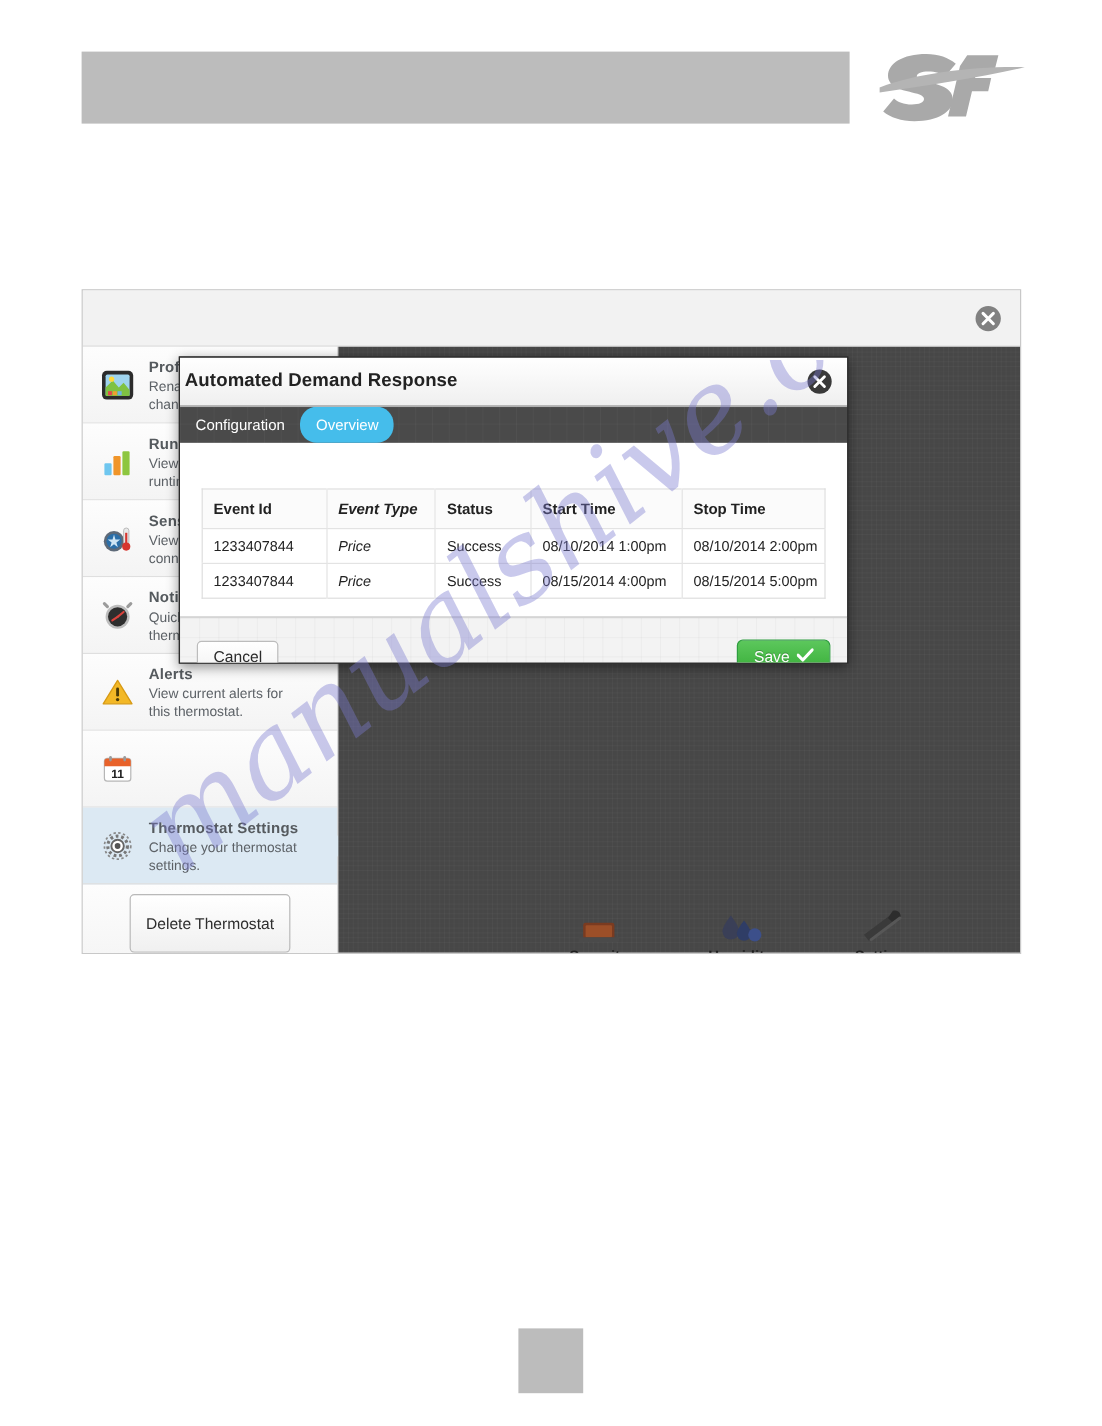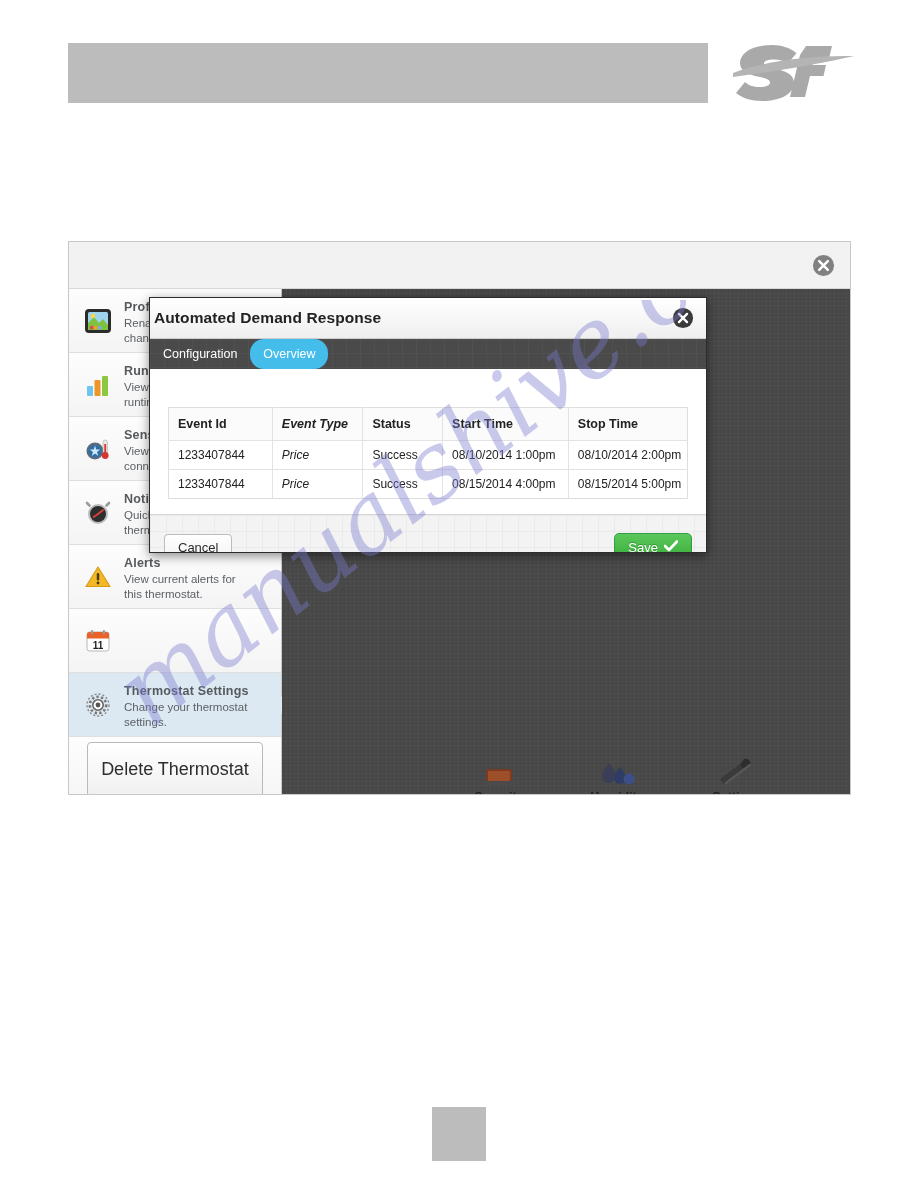--- a/index.html
+++ b/index.html
@@ -121,21 +121,21 @@
   }
   #delete-thermostat-row {
     height: 65px;
     display: flex;
     align-items: center;
     justify-content: center;
     background: linear-gradient(#fdfdfd, #f5f5f5);
   }
   #delete-thermostat-button {
     font-family: "Liberation Sans", sans-serif;
-    font-size: 18px;
+    font-size: 13px;
     color: #2e2e2e;
     padding: 16px 13px;
     border: 1px solid #b9b9b9;
     border-radius: 4px;
     background: linear-gradient(#ffffff, #f0f0f0);
     cursor: pointer;
   }
 
   
   #content-area {

